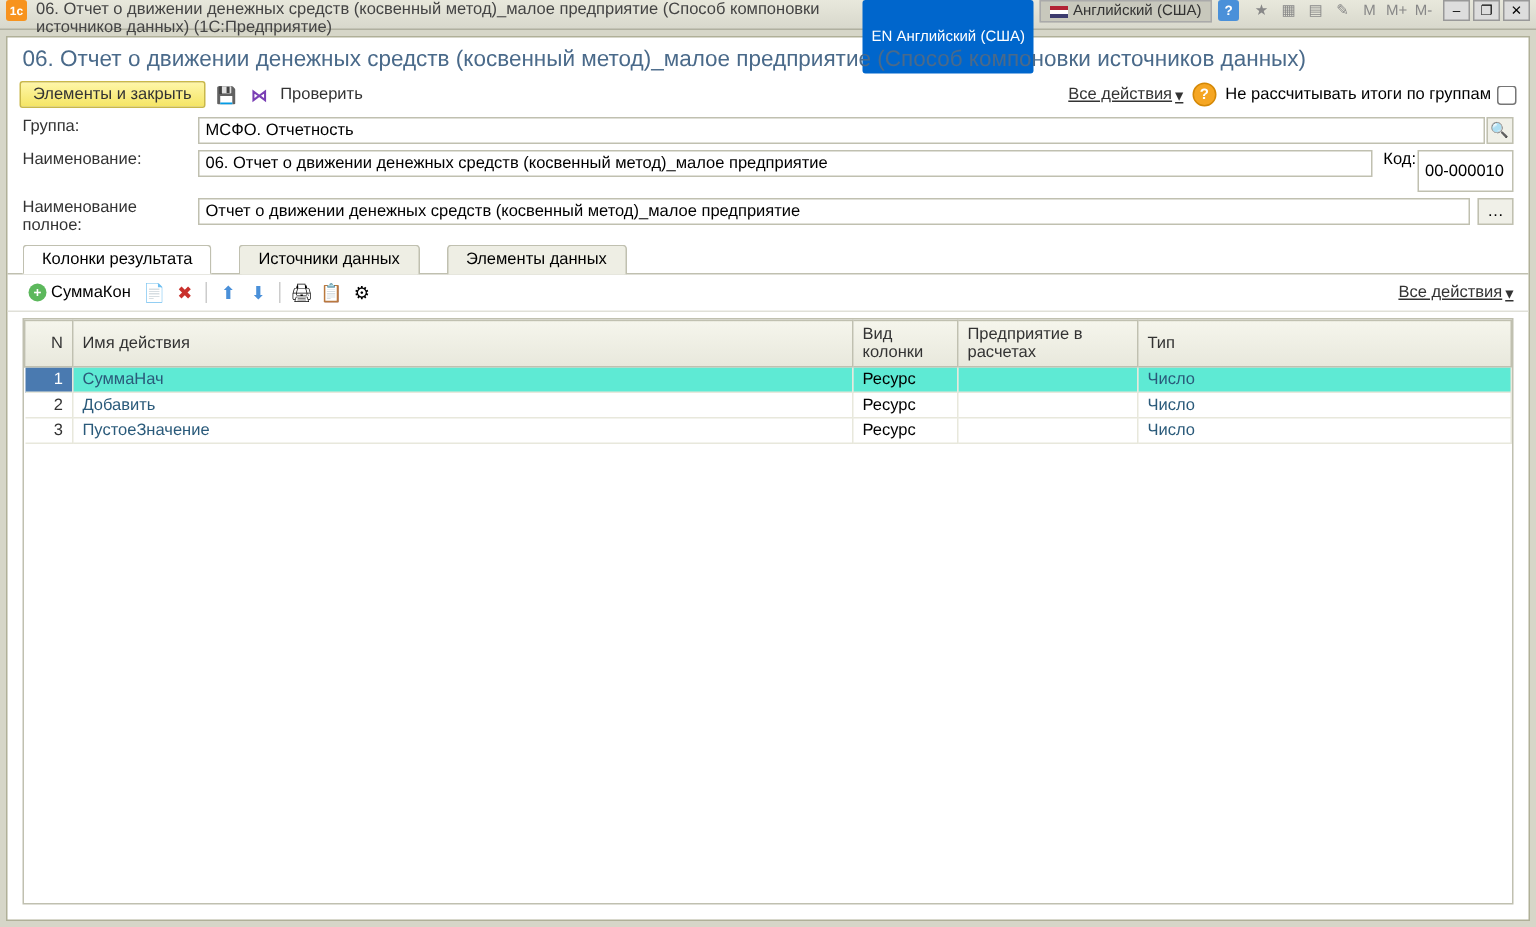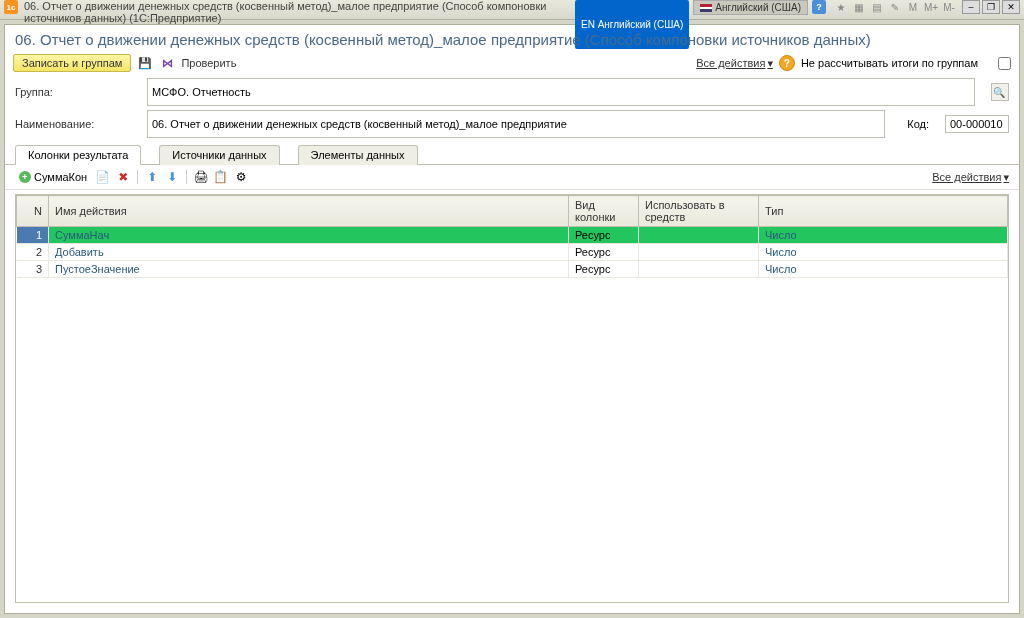--- a/index.html
+++ b/index.html
@@ -22,49 +22,49 @@
 .page-header { padding: 6px 10px 2px; }
 .page-title { font-size: 15px; color: #4a6a8a; font-weight: normal; }
 
 .toolbar-row { display: flex; align-items: center; padding: 4px 8px; gap: 6px; }
 .btn-primary { background: linear-gradient(#fef6a8, #f5e565); border: 1px solid #c9b84a; padding: 2px 8px; font-size: 11px; cursor: pointer; color: #333; border-radius: 2px; }
 .toolbar-icon { width: 16px; height: 16px; display: inline-flex; align-items: center; justify-content: center; cursor: pointer; font-size: 11px; border: 1px solid transparent; }
 .toolbar-link { color: #333; cursor: pointer; }
 .toolbar-spacer { flex: 1; }
 .all-actions { color: #333; cursor: pointer; display: flex; align-items: center; gap: 2px; text-decoration: underline; }
 .help-circle { width: 16px; height: 16px; border-radius: 50%; background: #f5a623; border: 1px solid #d48806; display: inline-flex; align-items: center; justify-content: center; color: #fff; font-size: 10px; font-weight: bold; cursor: pointer; }
-.checkbox-label { display: flex; align-items: center; gap: 20px; }
+.checkbox-label { display: flex; align-items: center; gap: 4px; }
 
-.form-row { display: flex; align-items: center; padding: 2px 10px; gap: 16px; }
+.form-row { display: flex; padding: 2px 10px; gap: 1px; }
 .form-label { width: 116px; color: #333; }
-.form-input { flex: 1; border: 1px solid #c0c0b0; padding: 2px 4px; font-size: 11px; background: #fff; height: 28px; }
+.form-input { flex: 1; border: 1px solid #c0c0b0; padding: 2px 4px; font-size: 11px; background: #fff; height: 18px; }
 .search-btn { width: 18px; height: 18px; border: 1px solid #c0c0b0; background: #f0f0e8; display: flex; align-items: center; justify-content: center; cursor: pointer; font-size: 10px; }
 .code-label { margin-left: 6px; }
-.code-input { width: 64px; border: 1px solid #c0c0b0; padding: 2px 4px; font-size: 11px; text-align: left; height: 18px; }
+.code-input { width: 64px; border: 1px solid #c0c0b0; padding: 2px 4px; font-size: 11px; text-align: left; height: 28px; }
 .ellipsis-btn { width: 24px; height: 18px; border: 1px solid #c0c0b0; background: #f0f0e8; display: flex; align-items: center; justify-content: center; cursor: pointer; margin-left: 4px; }
 
 .tabs { display: flex; padding: 4px 10px 0; gap: 16px; border-bottom: 1px solid #c0c0b0; }
 .tab { padding: 3px 12px; border: 1px solid #c0c0b0; border-bottom: none; background: #eeeee4; cursor: pointer; margin-right: 2px; position: relative; top: 1px; border-radius: 3px 3px 0 0; }
 .tab.active { background: #fff; border-bottom: 1px solid #fff; }
 
 .sub-toolbar { display: flex; align-items: center; padding: 4px 10px; gap: 4px; border-bottom: 1px solid #e0e0d8; }
 .add-btn { display: flex; align-items: center; gap: 3px; cursor: pointer; padding: 1px 4px; }
 .green-plus { width: 12px; height: 12px; background: #5cb85c; border-radius: 50%; color: #fff; display: inline-flex; align-items: center; justify-content: center; font-size: 9px; font-weight: bold; }
 .icon-btn { width: 16px; height: 16px; display: inline-flex; align-items: center; justify-content: center; cursor: pointer; font-size: 12px; }
 .sep { width: 1px; height: 14px; background: #ccc; margin: 0 2px; }
 
 .table-container { flex: 1; overflow: auto; margin: 4px 10px 10px; border: 1px solid #c0c0b0; }
 table { width: 100%; border-collapse: collapse; }
 th { background: linear-gradient(#f5f5ec, #e8e8dc); border: 1px solid #c0c0b0; padding: 3px 6px; text-align: left; font-weight: normal; color: #333; font-size: 11px; }
 th.num-col { width: 32px; text-align: right; }
 td { border-right: 1px solid #e8e8dc; border-bottom: 1px solid #e8e8dc; padding: 2px 6px; font-size: 11px; }
 td.num-cell { text-align: right; color: #333; width: 32px; }
 td.name-cell { color: #2a5a7a; }
 td.type-cell { color: #2a5a7a; }
-tr.selected td { background: #22c55e; }
+tr.selected td { background: #5eead4; }
 tr.selected td.num-cell { background: #4a7ab0; color: #fff; }
 </style>
 </head>
 <body>
 
 <div class="titlebar">
   <span class="app-icon">1c</span>
   <span class="title-text">06. Отчет о движении денежных средств (косвенный метод)_малое предприятие (Способ компоновки источников данных)  (1С:Предприятие)</span>
   <span class="lang-badge">EN Английский (США)</span>
   <span class="lang-badge2">
@@ -88,21 +88,21 @@
   </div>
 </div>
 
 <div class="main-container">
 
   <div class="page-header">
     <h1 class="page-title">06. Отчет о движении денежных средств (косвенный метод)_малое предприятие (Способ компоновки источников данных)</h1>
   </div>
 
   <div class="toolbar-row">
-    <button class="btn-primary">Записать и группам</button>
+    <button class="btn-primary">Элементы и закрыть</button>
     <span class="toolbar-icon">💾</span>
     <span class="toolbar-icon" style="color:#7a3fb5;font-weight:bold">⋈</span>
     <span class="toolbar-link">Проверить</span>
     <span class="toolbar-spacer"></span>
     <span class="all-actions">
       <span>Все действия</span>
       <span>▾</span>
     </span>
     <span class="help-circle">?</span>
     <label class="checkbox-label">
@@ -117,20 +117,25 @@
     <span class="search-btn">🔍</span>
   </div>
 
   <div class="form-row">
     <span class="form-label">Наименование:</span>
     <input class="form-input" value="06. Отчет о движении денежных средств (косвенный метод)_малое предприятие" style="">
     <span class="code-label">Код:</span>
     <input class="code-input" value="00-000010" style="">
   </div>
 
+  <div class="form-row">
+    <span class="form-label">Наименование полное:</span>
+    <input class="form-input" value="Отчет о движении денежных средств (косвенный метод)_малое предприятие" style="">
+    <span class="ellipsis-btn">…</span>
+  </div>
 
   <div class="tabs">
     <div class="tab active">Колонки результата</div>
     <div class="tab">Источники данных</div>
     <div class="tab">Элементы данных</div>
   </div>
 
   <div class="sub-toolbar">
     <span class="add-btn">
       <span class="green-plus">+</span>
@@ -152,21 +157,21 @@
     </span>
   </div>
 
   <div class="table-container">
     <table>
       <thead>
         <tr>
           <th class="num-col">N</th>
           <th style="width:520px">Имя действия</th>
           <th style="width:70px">Вид колонки</th>
-          <th style="width:120px">Использовать в средств</th>
+          <th style="width:120px">Предприятие в расчетах</th>
           <th>Тип</th>
         </tr>
       </thead>
       <tbody>
         <tr class="selected">
           <td class="num-cell">1</td>
           <td class="name-cell">СуммаНач</td>
           <td>Ресурс</td>
           <td></td>
           <td class="type-cell">Число</td>

